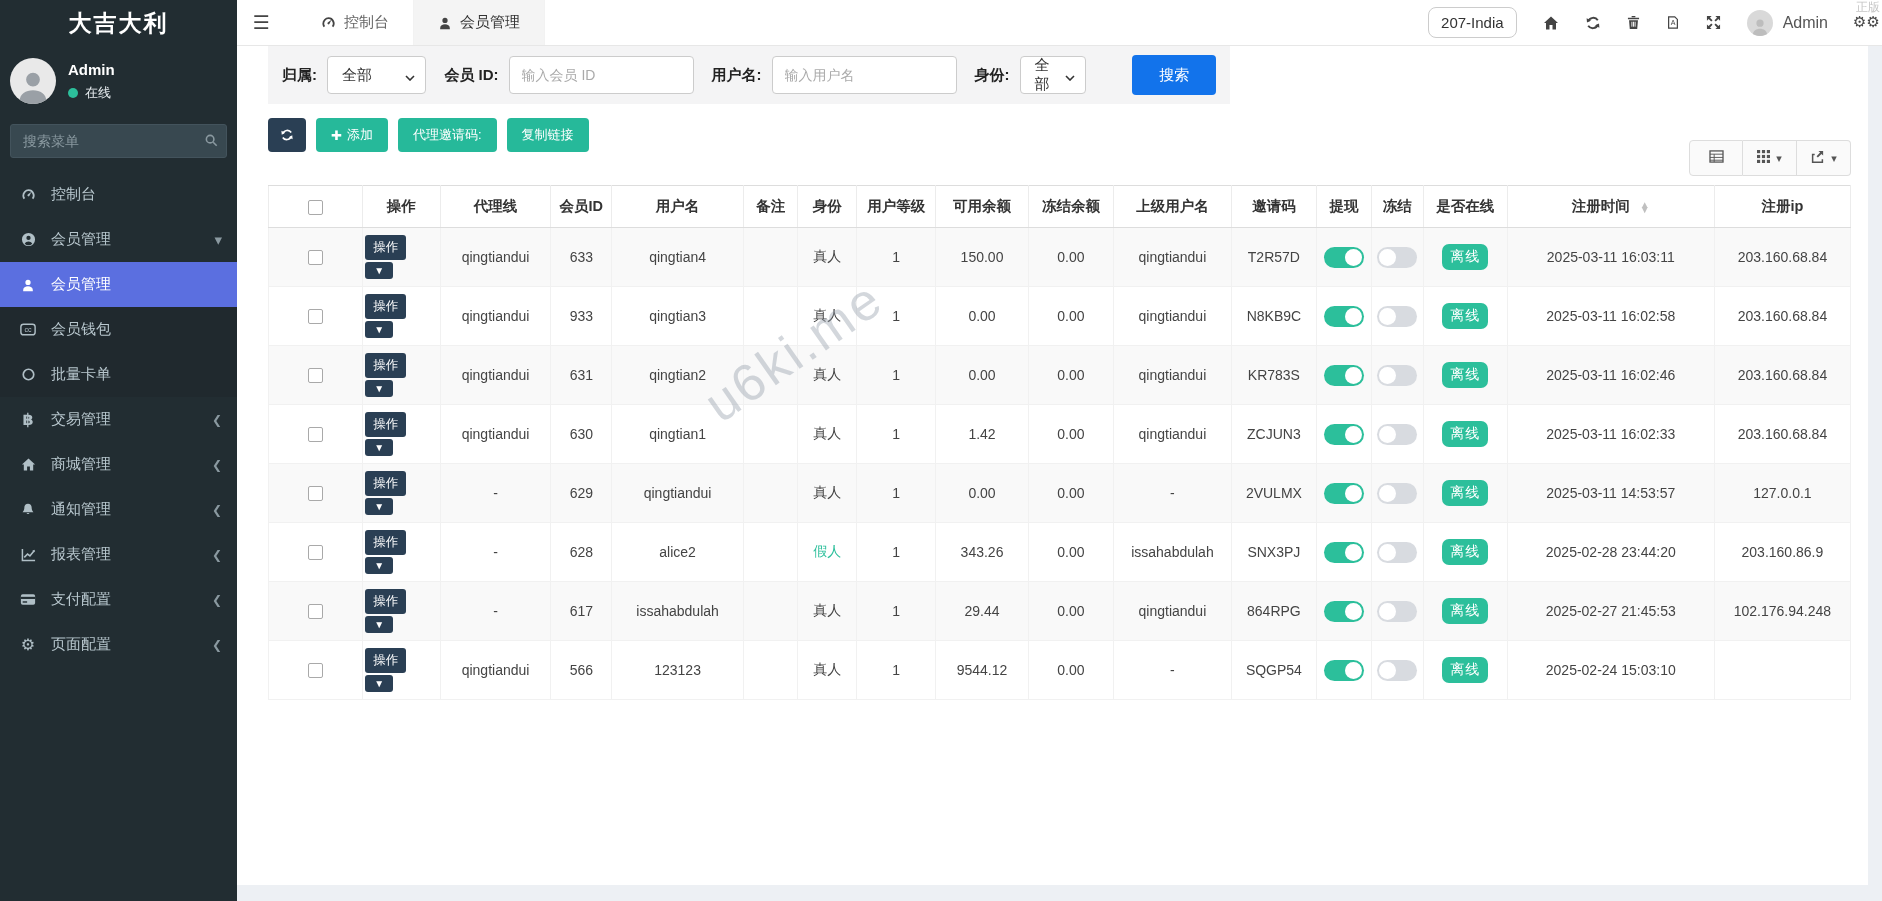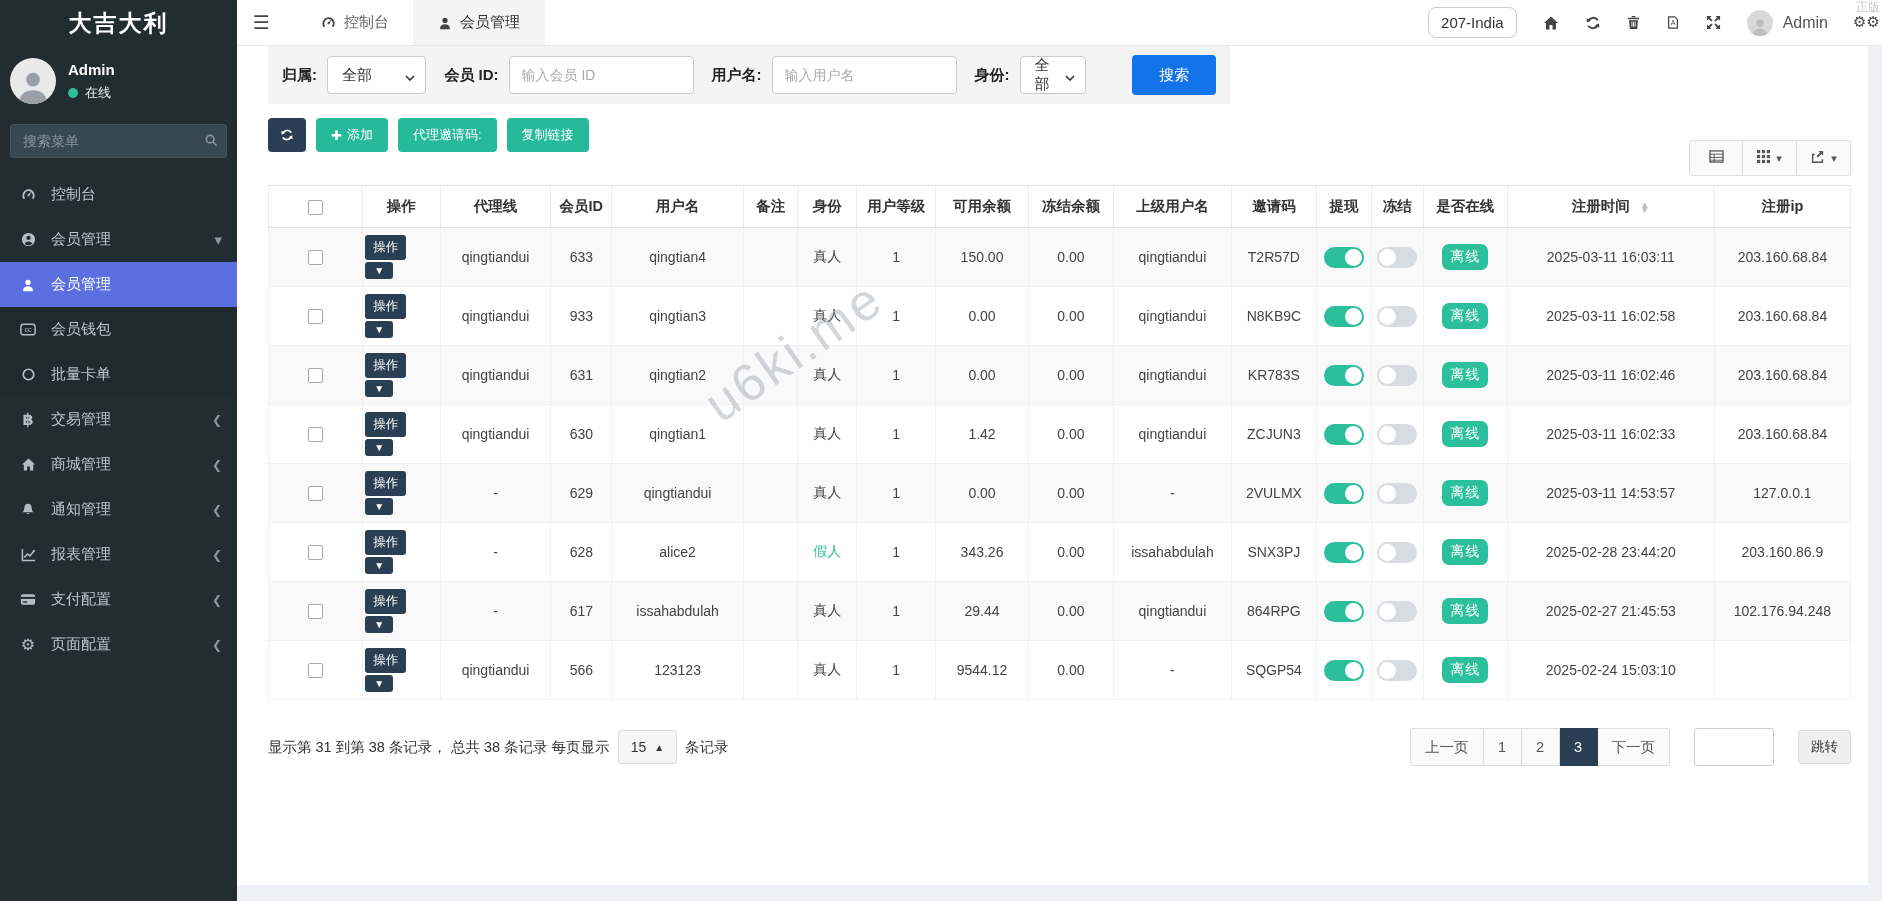--- a/index.html
+++ b/index.html
@@ -599,37 +599,16 @@
                 <td><span class="toggle on"><span class="knob"></span></span></td>
                 <td><span class="toggle off"><span class="knob"></span></span></td>
                 <td><span class="badge-online">离线</span></td>
                 <td>2025-02-24 15:03:10</td>
                 <td></td>
               </tr>
             </tbody>
         </table>
       </div>
 
-      <div class="pager-row">
-        <div class="pager-summary">
-          <span>显示第 31 到第 38 条记录， 总共 38 条记录 每页显示</span>
-          <span class="page-size-btn">
-            <span>15</span>
-            <span class="caret-up">▲</span>
-          </span>
-          <span>条记录</span>
-        </div>
-        <div class="pager-right">
-          <div class="page-group" id="page-group">
-              <div class="page-btn">上一页</div>
-              <div class="page-btn">1</div>
-              <div class="page-btn">2</div>
-              <div class="page-btn active">3</div>
-              <div class="page-btn">下一页</div>
-            </div>
-          <input class="jump-input" style="">
-          <button class="jump-btn">跳转</button>
-        </div>
-      </div>
 
     </div>
   </div>
 </div>
 
 </body></html>

